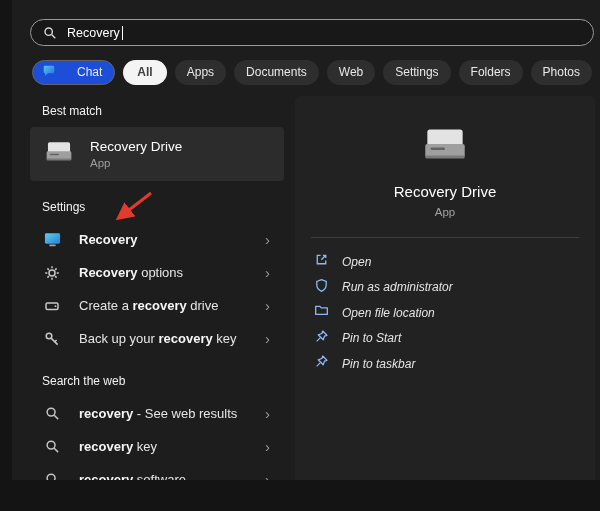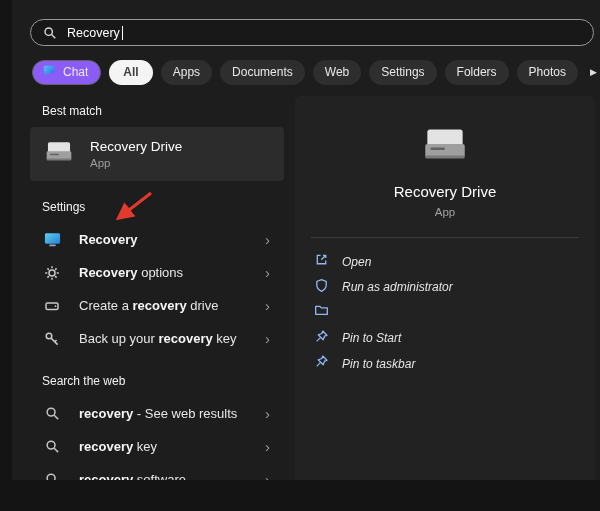--- a/index.html
+++ b/index.html
@@ -10,21 +10,21 @@
   .search-bar{position:absolute;left:18px;right:18px;top:19px;height:27px;border:1px solid #9a9a9a;
     border-radius:15px;background:#181818;display:flex;align-items:center;padding:0 12px;box-sizing:border-box;}
   .search-bar .sicon{display:flex;align-items:center;margin-right:10px;}
   .search-text{color:#ffffff;font-size:12.5px;}
   .caret{display:inline-block;width:1px;height:14px;background:#ffffff;margin-left:2px;}
 
   
   .tabs{position:absolute;left:20px;right:12px;top:59px;height:26px;display:flex;align-items:center;gap:8px;}
   .pill{height:25px;border:none;border-radius:13px;background:#2e2e2e;color:#e8e8e8;font-size:12px;
     padding:0 12px;font-family:inherit;display:flex;align-items:center;cursor:pointer;white-space:nowrap;}
-  .pill.chat{background:#8b5cf6;border:1px solid #636363;gap:7px;padding:0 12px 0 9px;text-align:right;}
+  .pill.chat{background:#1d4ed8;border:1px solid #636363;gap:21px;padding:0 12px 0 9px;text-align:right;}
   .pill.active{background:#f4f4f4;color:#404040;font-weight:600;padding:0 14px;}
   .tab-util{background:none;border:none;color:#dedede;cursor:pointer;font-family:inherit;padding:2px 4px;}
   .tab-util.play{margin-left:auto;font-size:9px;}
   .tab-util.more{font-size:11px;letter-spacing:1px;}
 
   
   .left{position:absolute;left:18px;top:96px;width:254px;}
   .heading{color:#f3f3f3;font-size:12px;font-weight:400;}
   .h-best{margin:8px 0 9px 12px;}
   .h-mid{margin:19px 0 9px 12px;}
@@ -261,20 +261,21 @@
       </span>
       <span class="action-label">Run as administrator</span>
     </div>
 
     <div class="action">
       <span>
         <svg width="15" height="15" viewBox="0 0 16 16">
             <path d="M1.8 3.5 H6 L7.8 5.2 H14.2 V12.2 H1.8 Z" fill="none" stroke="#8fb7f3" stroke-width="1.4" stroke-linejoin="round"></path>
           </svg>
       </span>
+      <span class="action-label">Open file location</span>
     </div>
 
     <div class="action">
       <span>
         <svg width="15" height="15" viewBox="0 0 16 16">
             <g fill="none" stroke="#8fb7f3" stroke-width="1.4" stroke-linejoin="round">
               <path d="M9.3 2.2 L13.8 6.7 L11.2 7.6 L9.8 11.5 L4.5 6.2 L8.4 4.8 Z"></path>
               <path d="M6.8 9.2 L2.8 13.2"></path>
             </g>
           </svg>

